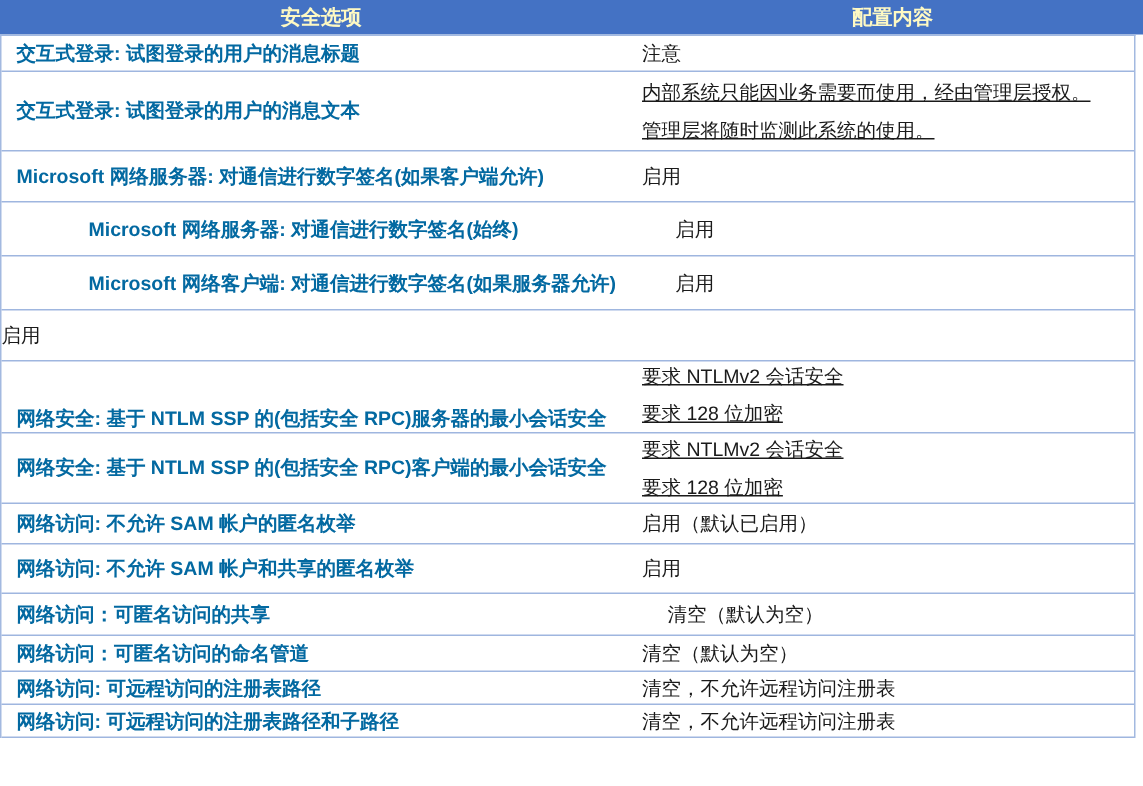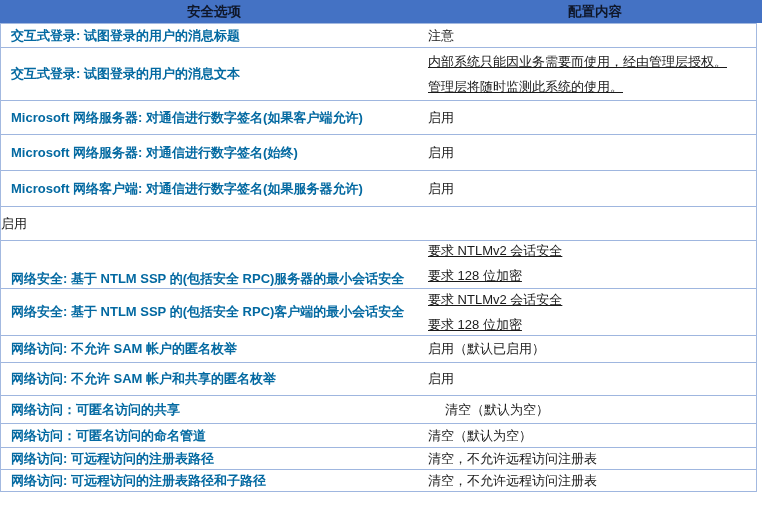--- a/index.html
+++ b/index.html
@@ -12,21 +12,21 @@
     width: 762px;
     height: 524px;
     overflow: hidden;
     background: #ffffff;
   }
   .table { width: 762px; }
   .thead {
     display: flex;
     height: 23px;
     background: #4472C4;
-    color: #0f172a;
+    color: #fef9c3;
     font-weight: bold;
     font-size: 13.5px;
     align-items: center;
   }
   .th { text-align: center; }
   .th.c1 { width: 428px; }
   .th.c2 { width: 334px; }
   .tbody {
     width: 757px;
     box-sizing: border-box;
@@ -47,21 +47,21 @@
     width: 417px;
     padding-left: 10px;
     font-weight: bold;
     color: #0369a1;
   }
   .td.val { width: 326px; }
   .td.val .line { line-height: 25px; text-decoration: underline; }
   .h24 { height: 24px; }
   .h53 { height: 53px; }
   .h34 { height: 34px; }
-  .h36 { height: 36px; }
+  .h36 { height: 36px; padding-left: 48px; }
   .h48 { height: 48px; align-items: flex-end; }
   .h47 { height: 47px; }
   .h33 { height: 33px; }
   .h27 { height: 27px; }
   .h28 { height: 28px; gap: 36px; }
   .h22 { height: 22px; }
   .h47 .line, .h48 .line { line-height: 23px; }
 </style>
 </head>
 <body>

